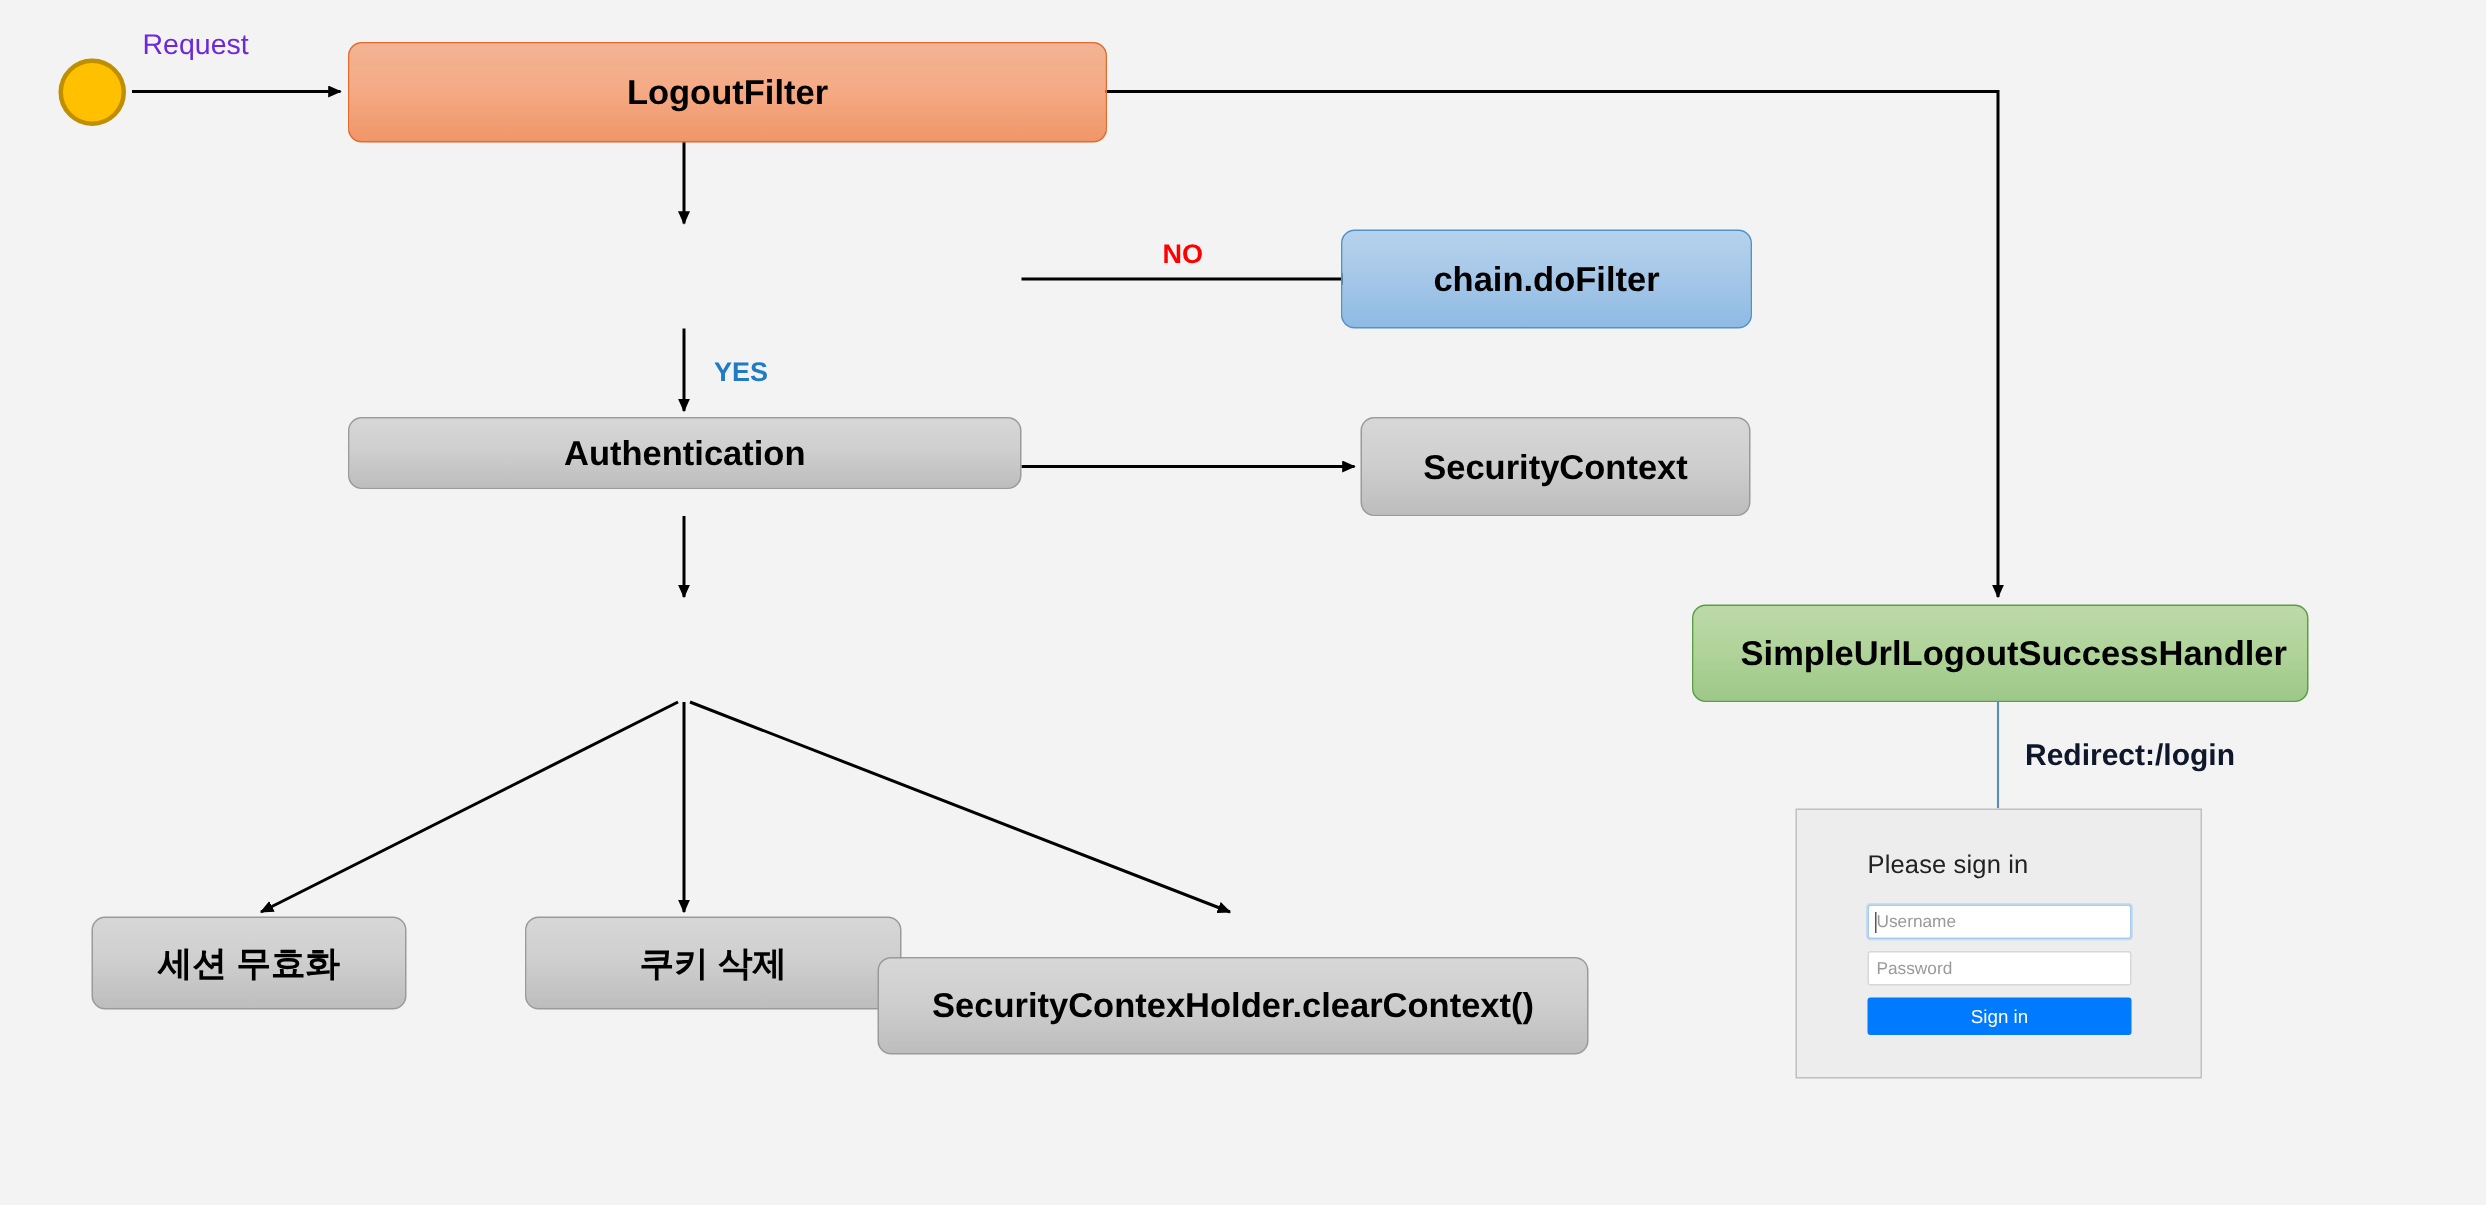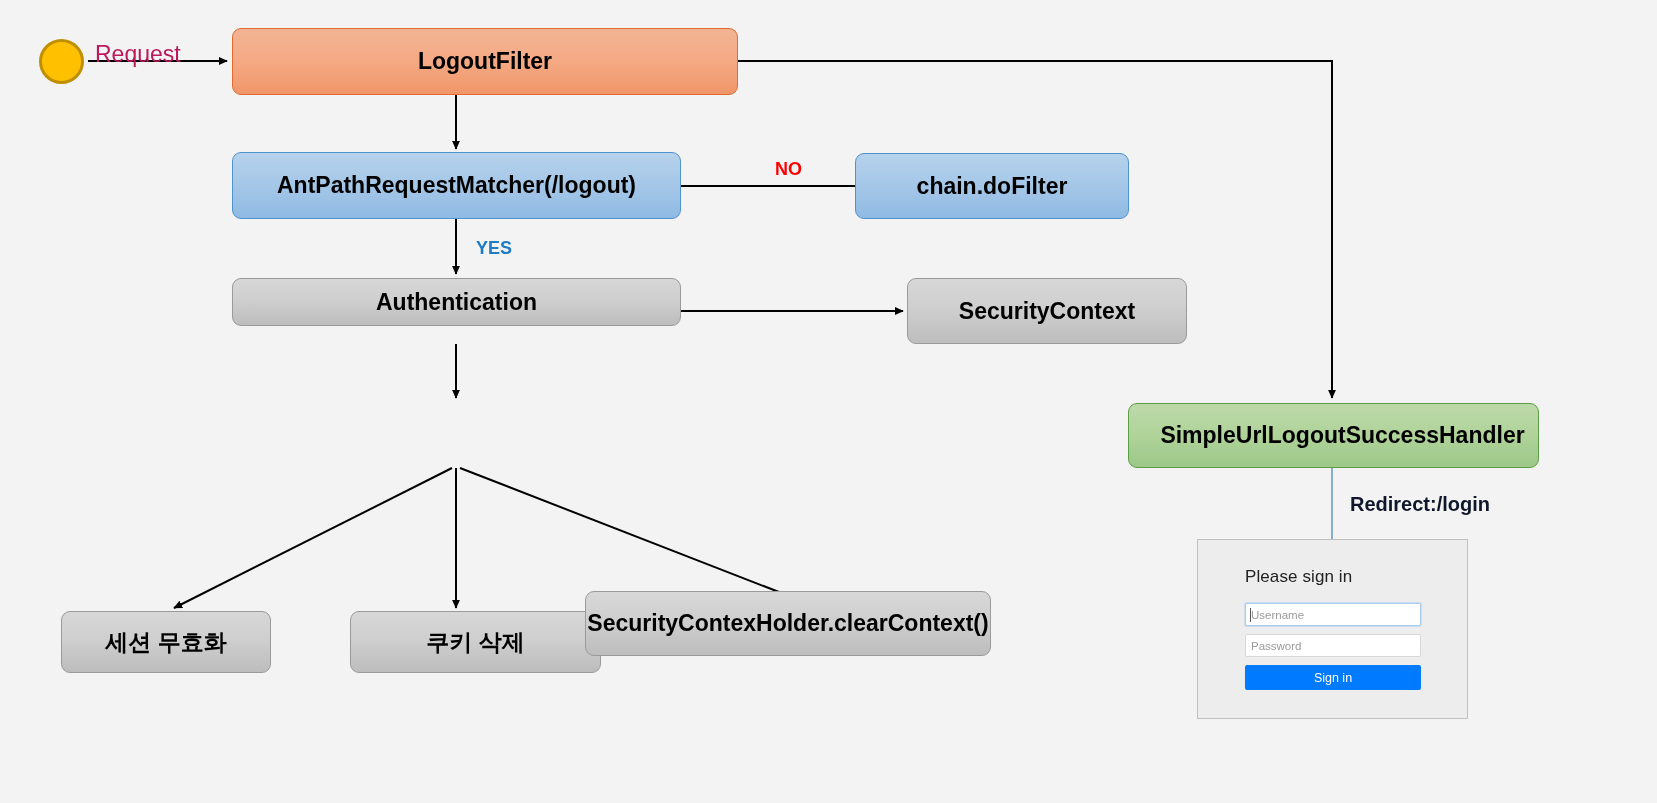--- a/index.html
+++ b/index.html
@@ -79,23 +79,22 @@
     box-sizing: border-box;
   }
 
   .edge-label {
     position: absolute;
     font-weight: bold;
     white-space: nowrap;
   }
   .edge-label.plain {
     font-weight: normal;
-    color: #be185d;
-    font-size: 23px;
-    margin-top: 21px;
+    color: #6d28d9;
+    font-size: 19px;
   }
   .edge-label.no {
     color: #ff0000;
     font-size: 18px;
   }
   .edge-label.yes {
     color: #1f7cc4;
     font-size: 18px;
   }
   .edge-label.redirect {
@@ -201,42 +200,41 @@
 
     <line x1="1332" y1="468" x2="1332" y2="539" stroke="#5b8db8" stroke-width="1.4"></line>
   </svg>
 
   <div class="start-node" style="left:39px; top:39px; width:45px; height:45px;"></div>
 
   <div class="edge-label plain" style="left:95px; top:20px;">Request</div>
 
   <div class="node orange" style="left:232px; top:28px; width:506px; height:67px;">LogoutFilter</div>
 
-  <div class="node skyblue" style="left:232px; top:152px; width:449px; height:67px;">AntPathRequestMatcher(/logout)</div>
 
   <div class="edge-label no" style="left:775px; top:159px;">NO</div>
 
-  <div class="node skyblue" style="left:855px; top:153px; width:274px; height:66px;">chain.doFilter</div>
+  <div class="node skyblue" style="left:894px; top:153px; width:274px; height:66px;">chain.doFilter</div>
 
   <div class="edge-label yes" style="left:476px; top:238px;">YES</div>
 
   <div class="node grey" style="left:232px; top:278px; width:449px; height:48px;">Authentication</div>
 
-  <div class="node grey" style="left:907px; top:278px; width:280px; height:66px;">SecurityContext</div>
+  <div class="node grey" style="left:907px; top:278px; width:260px; height:66px;">SecurityContext</div>
 
 
   <div class="node green" style="left:1128px; top:403px; width:411px; height:65px;padding-left:28px;">SimpleUrlLogoutSuccessHandler</div>
 
   <div class="edge-label redirect" style="left:1350px; top:493px;">Redirect:/login</div>
 
   <div class="node grey" style="left:61px; top:611px; width:210px; height:62px;">세션 무효화</div>
 
   <div class="node grey" style="left:350px; top:611px; width:251px; height:62px;">쿠키 삭제</div>
 
-  <div class="node grey" style="left:585px; top:591px; width:406px; height:65px;">SecurityContexHolder.clearContext()</div>
+  <div class="node grey" style="left:585px; top:638px; width:474px; height:65px;">SecurityContexHolder.clearContext()</div>
 
   <div class="login-panel" style="left:1197px; top:539px; width:271px; height:180px;padding-left:25px;">
     <div class="login-inner">
       <div class="login-title">Please sign in</div>
       <div class="login-field focused">Username</div>
       <div class="login-field">Password</div>
       <div class="login-button">Sign in</div>
     </div>
   </div>
 

